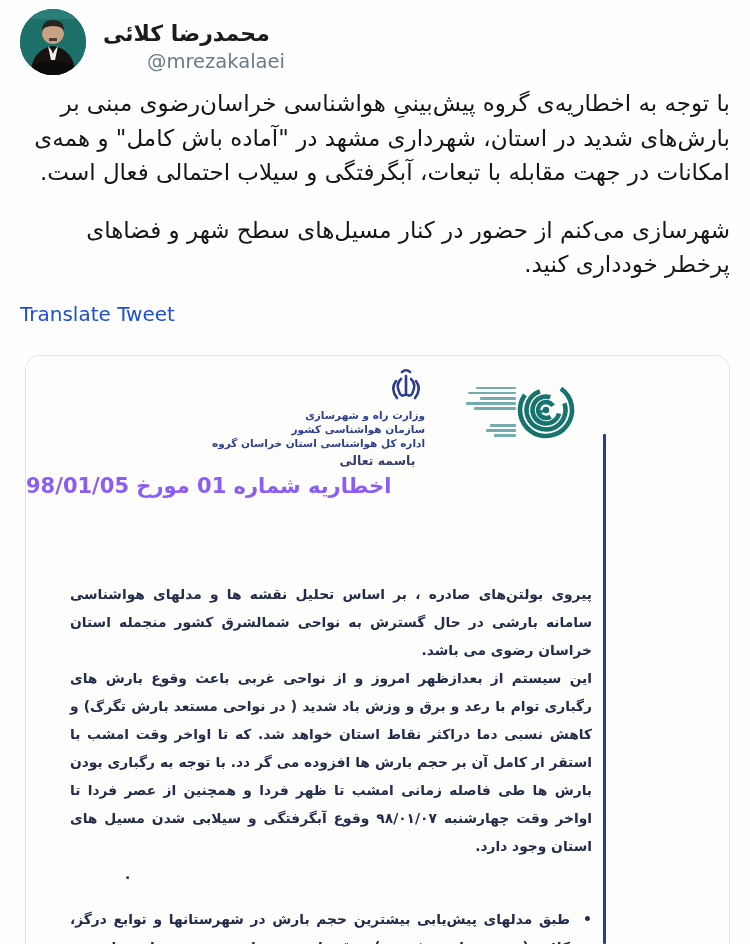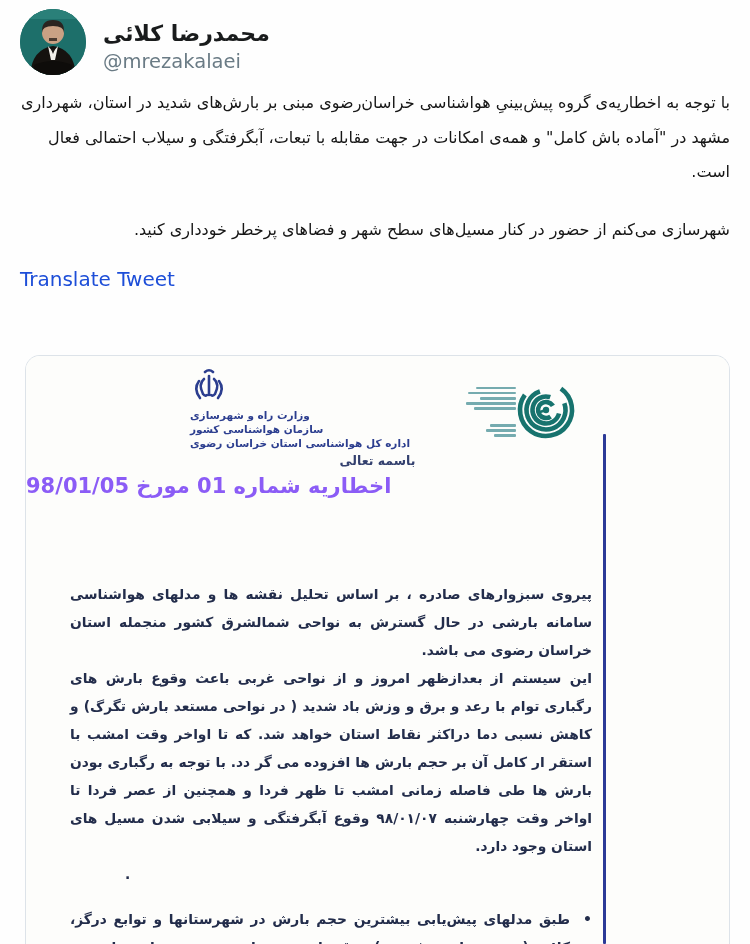--- a/index.html
+++ b/index.html
@@ -7,42 +7,42 @@
   body { font-family: "DejaVu Sans", sans-serif; position: relative; }
 
   
   .tweet-header { display: flex; align-items: flex-end; padding: 9px 20px 0 20px; }
   .avatar {
     width: 66px; height: 66px; border-radius: 50%; overflow: hidden;
     background: #1d6f6a; flex: 0 0 66px; cursor: pointer;
   }
   .author { margin-left: 17px; padding-top: 5px; }
   .author-name { font-size: 22px; font-weight: bold; color: #191b1c; line-height: 30px; }
-  .author-handle { font-size: 19.5px; color: #6a7b85; line-height: 26px; }
+  .author-handle { font-size: 19.5px; color: #6a7b85; line-height: 26px; margin-left: 44px; }
 
   
   .tweet-text { direction: rtl; text-align: right; padding: 11px 20px 0 16px; color: #161616; }
-  .tweet-text p { font-size: 16px; line-height: 34.5px; font-weight: 500; }
+  .tweet-text p { font-size: 23px; line-height: 34.5px; font-weight: 500; }
   .tweet-text p + p { margin-top: 23px; }
 
   .translate-link {
     display: inline-block; margin: 20px 0 0 20px; color: #1d4ed8;
     font-size: 20px; text-decoration: none; cursor: pointer;
   }
 
   
   .doc-card {
     position: absolute; left: 25px; top: 355px; width: 705px; height: 589px;
     border: 1px solid #dde3e9; border-bottom: none; border-radius: 15px 15px 0 0;
     background: #fefefdf5; overflow: hidden; cursor: pointer;
   }
   .doc-inner { position: absolute; inset: 0; background: #fdfdfb; }
 
   
-  .emblem-block { position: absolute; top: 12px; left: 164px; width: 260px; text-align: left; }
+  .emblem-block { position: absolute; top: 12px; left: 139px; width: 260px; text-align: right; }
   .emblem-block svg { display: inline-block; }
   .ministry-line { font-size: 10.5px; font-weight: bold; color: #2c3e8f; line-height: 14px; white-space: nowrap; }
 
   .org-logo-block { position: absolute; top: 20px; left: 438px; width: 165px; display: flex; align-items: flex-start; }
   .micro-text { width: 52px; padding-top: 8px; }
   .micro-text i { display: block; height: 2.6px; background: #2d7f86; opacity: .65; margin: 2.6px 0 2.6px auto; border-radius: 1px; }
   .micro-text i.m1 { width: 40px; } .micro-text i.m2 { width: 48px; } .micro-text i.m3 { width: 36px; }
   .micro-text i.m4 { width: 50px; } .micro-text i.m5 { width: 42px; }
   .micro-text i.m6 { width: 26px; margin-top: 14px; } .micro-text i.m7 { width: 30px; } .micro-text i.m8 { width: 22px; }
 
@@ -111,21 +111,21 @@
           <path d="M19 8 L19 27"></path>
           <path d="M15 4 q4 -3.5 8 0"></path>
           <path d="M14 11 q-6 5 -1 15 q2 2.5 4 1"></path>
           <path d="M24 11 q6 5 1 15 q-2 2.5 -4 1"></path>
           <path d="M9 13 q-6 8 1 17"></path>
           <path d="M29 13 q6 8 -1 17"></path>
         </g>
       </svg>
       <div class="ministry-line">وزارت راه و شهرسازی</div>
       <div class="ministry-line">سازمان هواشناسی کشور</div>
-      <div class="ministry-line">اداره کل هواشناسی استان خراسان رضوی</div>
+      <div class="ministry-line">اداره کل هواشناسی استان خراسان گروه</div>
     </div>
 
     <div class="org-logo-block">
       <div class="micro-text">
         <i class="m1"></i>
           <i class="m2"></i>
           <i class="m3"></i>
           <i class="m4"></i>
           <i class="m5"></i>
         <i class="m6"></i>
@@ -143,21 +143,21 @@
         <path d="M30 34 l-9 3" stroke="#17736e" stroke-width="2.4"></path>
       </svg>
     </div>
 
     <div class="bismillah">باسمه تعالی</div>
     <div class="doc-title">اخطاریه شماره 01 مورخ 98/01/05</div>
 
     <div class="margin-rule"></div>
 
     <div class="doc-body">
-      <p class="doc-p1">پیروی سبزوار‌های صادره ، بر اساس تحلیل نقشه ها و مدلهای هواشناسی سامانه بارشی در حال گسترش به نواحی شمالشرق کشور  منجمله استان خراسان رضوی می باشد.</p>
+      <p class="doc-p1">پیروی بولتن‌های صادره ، بر اساس تحلیل نقشه ها و مدلهای هواشناسی سامانه بارشی در حال گسترش به نواحی شمالشرق کشور  منجمله استان خراسان رضوی می باشد.</p>
       <p class="doc-p2">این سیستم از بعدازظهر امروز و از نواحی غربی باعث  وقوع بارش های رگباری توام با رعد و برق و وزش باد شدید ( در نواحی مستعد بارش تگرگ) و کاهش نسبی دما دراکثر نقاط استان خواهد شد. که تا اواخر وقت امشب با استقر ار کامل آن بر حجم بارش ها افزوده می گر دد. با توجه به  رگباری بودن بارش ها طی فاصله زمانی امشب تا ظهر فردا و همچنین  از عصر فردا تا اواخر وقت چهارشنبه ۹۸/۰۱/۰۷ وقوع آبگرفتگی و سیلابی شدن مسیل های استان وجود دارد.</p>
       <p class="doc-dot">.</p>
       <div class="bullet-row">
         <span class="bullet-marker">•</span>
         <span class="bullet-text">طبق مدلهای پیش‌یابی بیشترین حجم بارش در شهرستانها و توابع درگز، کلات (بویژه نواحی غربی ) ، قوچان، سبزوار، جوین، جغتای، داورزن، چناران، تربت حیدریه ، رشتخوار، بردسکن، گناباد، کاخک گناباد، نیشابور، ارتفاعات بینالود،فیروزه، فریمان ، کاشمر، خوشاب، منطقه سرولایت نیشابور، کوهسرخ همچنین در شهرستان مشهد مقدس پیش بینی می شود.</span>
       </div>
     </div>
 
   </div>
 </figure>

